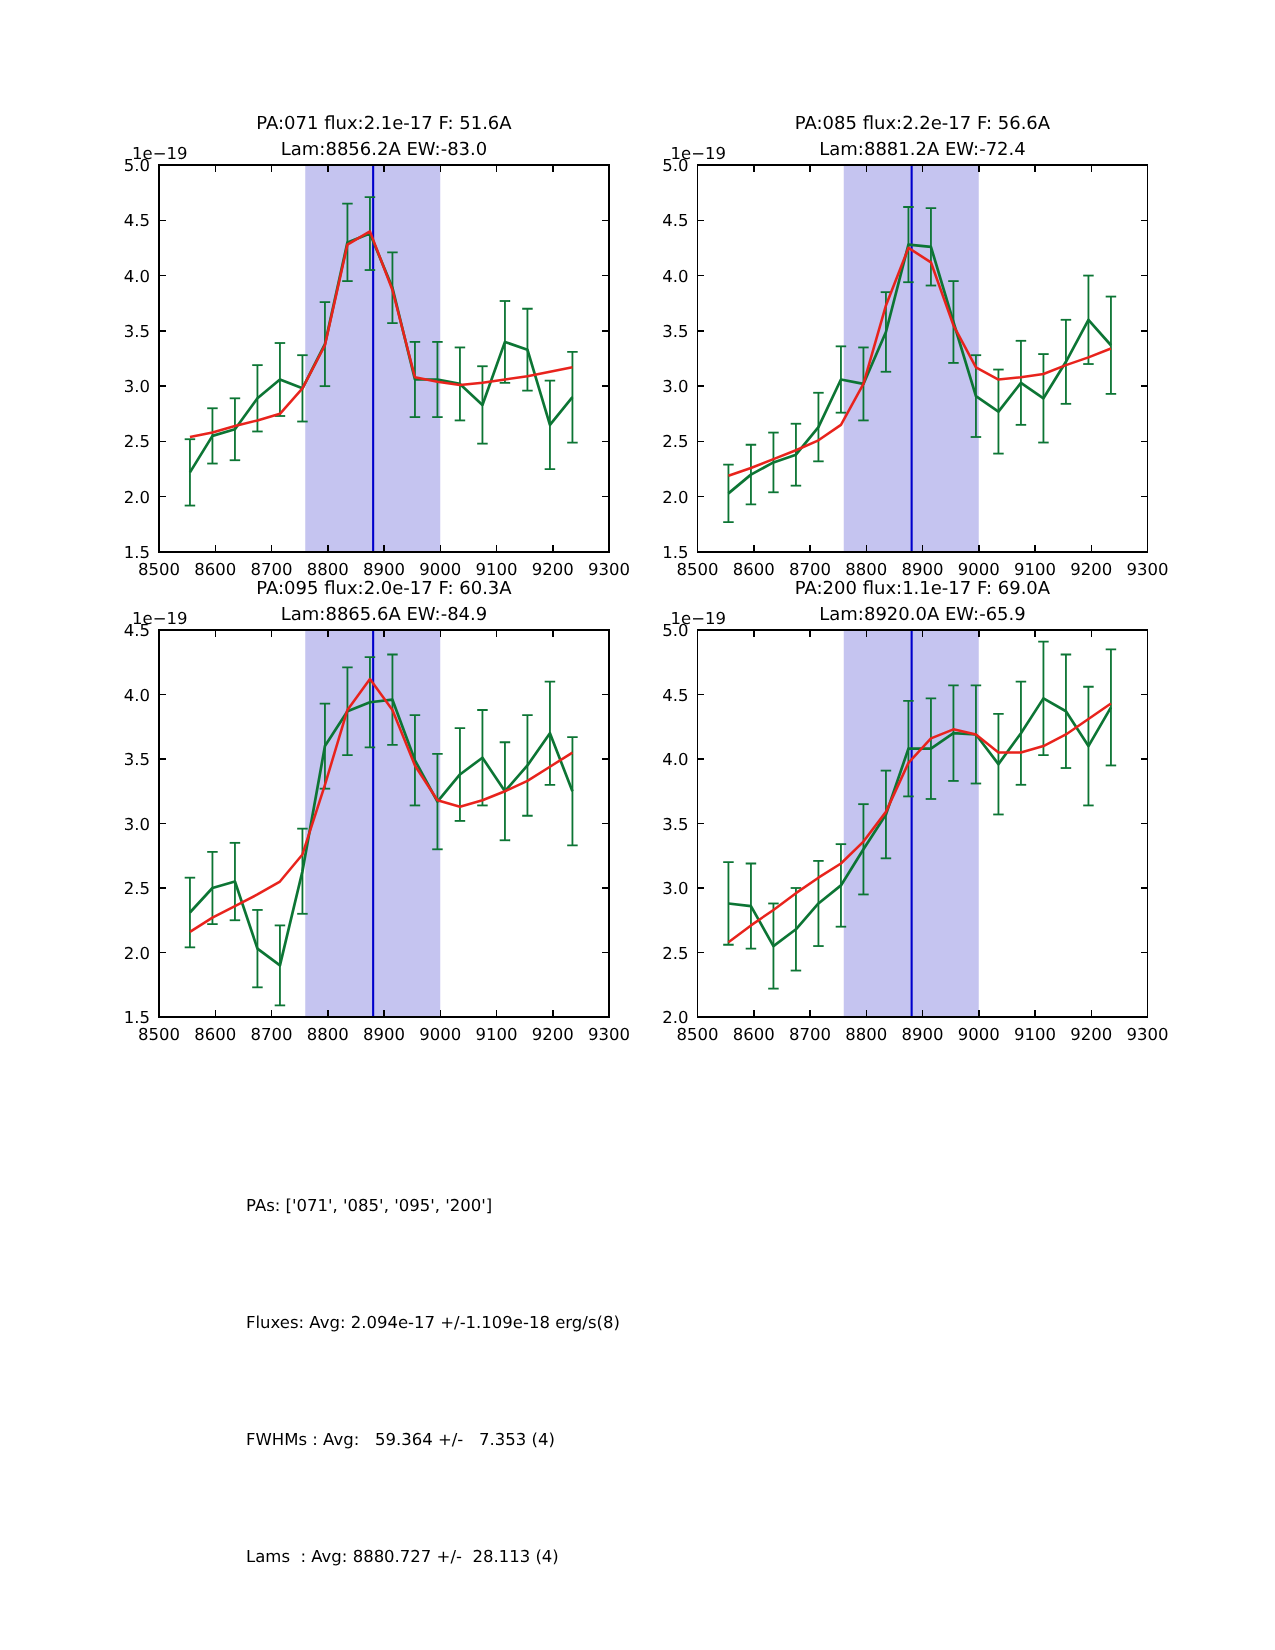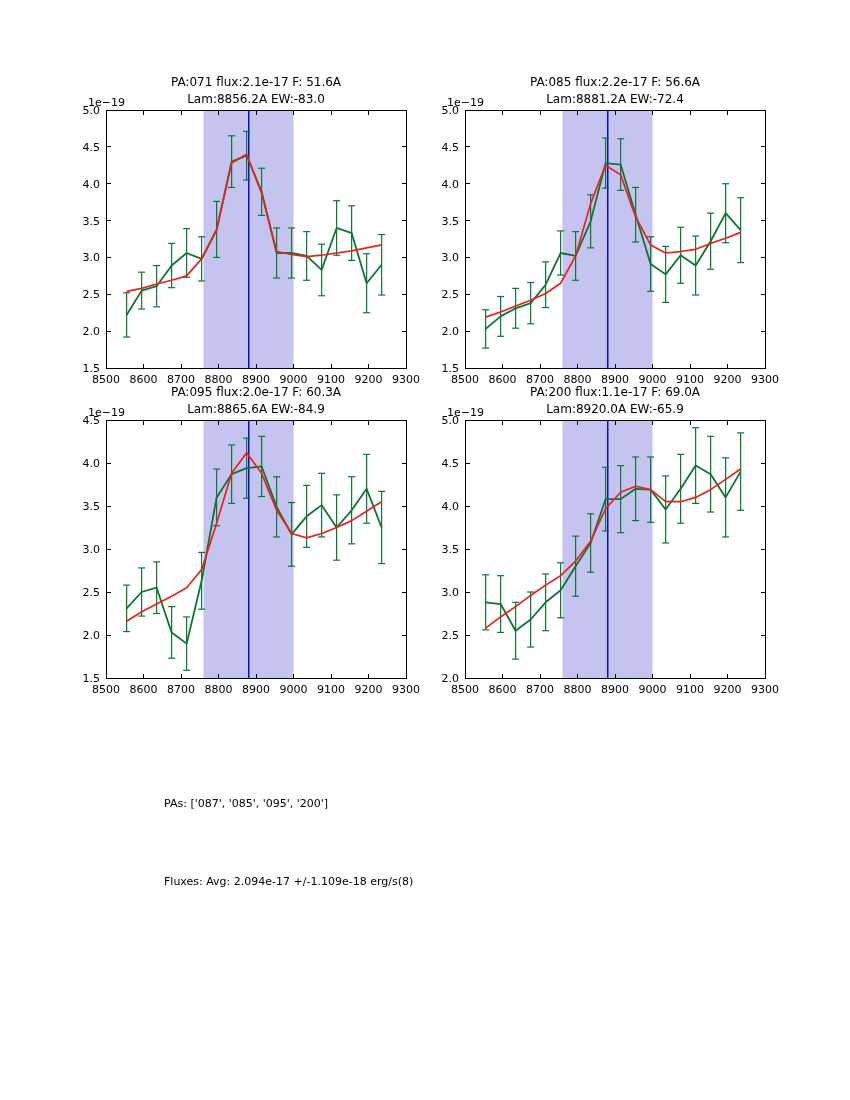--- a/index.html
+++ b/index.html
@@ -512,18 +512,20 @@
           <text x="64" y="105" text-anchor="end">4.5</text>
           <text x="64" y="62" text-anchor="end">5.0</text>
         </g>
         <text x="52" y="54" font-size="11px" fill="#000000">1e−19</text>
         <text x="220" y="34" text-anchor="middle" font-size="12px" fill="#000000">PA:200 flux:1.1e-17 F: 69.0A</text>
         <text x="220" y="51" text-anchor="middle" font-size="12px" fill="#000000">Lam:8920.0A EW:-65.9</text>
       </svg>
   </div>
 
   <div class="stats">
-    <div>PAs: ['087', '085', '095', '200']</div>
+    <div>PAs: ['071', '085', '095', '200']</div>
     <div>Fluxes: Avg: 2.094e-17 +/-1.109e-18 erg/s(8)</div>
+    <div>FWHMs : Avg:   59.364 +/-   7.353 (4)</div>
+    <div>Lams  : Avg: 8880.727 +/-  28.113 (4)</div>
     
     
   </div>
 </div>
 
 </body></html>

